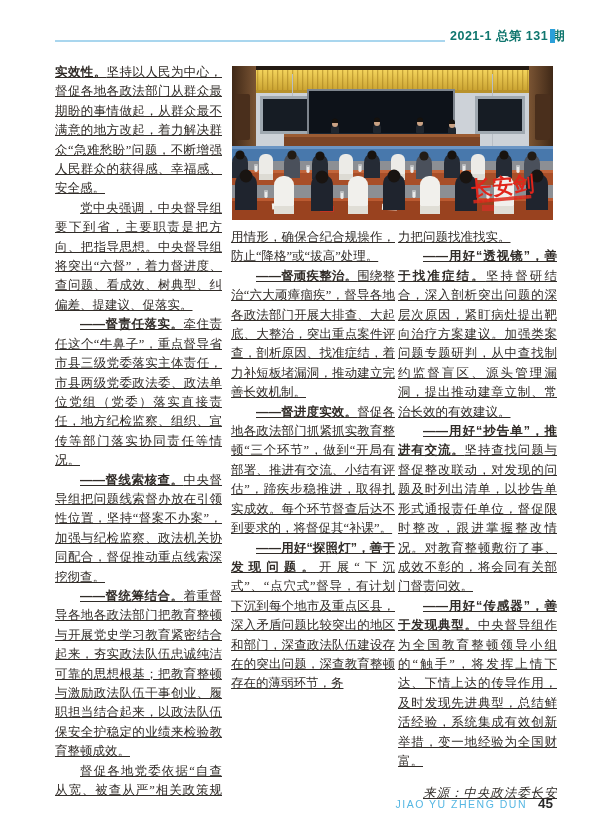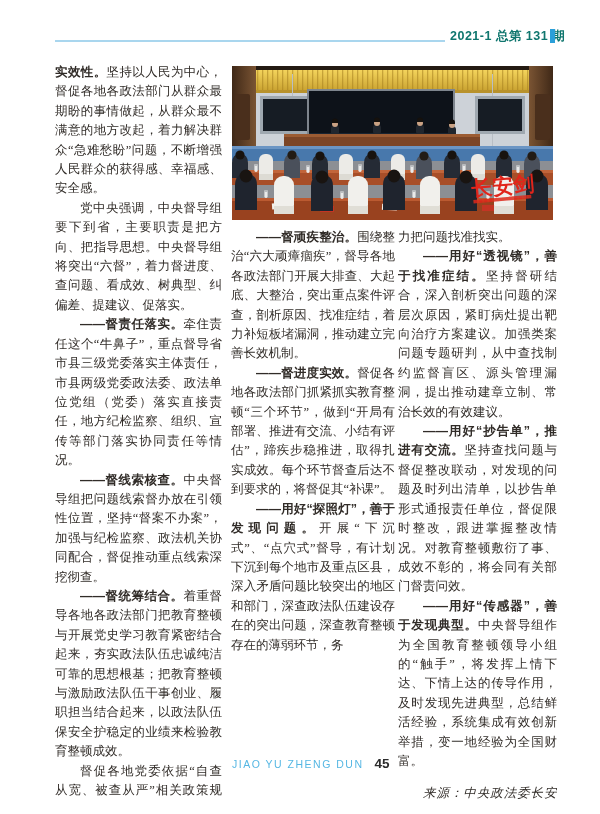--- a/index.html
+++ b/index.html
@@ -33,41 +33,41 @@
   .photo svg{display:block;width:100%;height:100%;}
   
   .col{
     position:absolute;
     font-size:12.5px;line-height:19.4px;
     text-align:justify;overflow:hidden;
   }
   .col-left  {left:55px; top:63px; width:167px;height:737px;}
   .col-middle{left:231px;top:228px;width:164px;height:575px;}
   .col-right {left:398px;top:228px;width:159px;height:575px;}
-  .blk{margin:0;padding:0;}
+  .blk{margin:0;padding:0;text-decoration:underline;}
   .blk.body,.blk.item{text-indent:2em;}
   .blk.cont{text-indent:0;}
   .blk.heading{
     color:#d8251c;text-align:center;text-indent:0;
     font-family:"Liberation Sans", sans-serif;
     font-weight:700;font-size:13.5px;
     margin:11px 0 6px 0;
   }
   .blk .lead{
     font-weight:700;
     font-family:"Liberation Sans", sans-serif;
   }
   .blk.source{
     margin-top:13px;text-indent:2em;
     font-style:italic;letter-spacing:0.5px;
   }
   
   .footer{
-    position:absolute;left:232px;top:754px;width:321px;
-    text-align:left;white-space:nowrap;
+    position:absolute;left:232px;top:794px;width:321px;
+    text-align:right;white-space:nowrap;
   }
   .footer .journal{
     font-family:"Liberation Sans", sans-serif;
     font-size:10.5px;color:#56b7e3;letter-spacing:1.5px;
   }
   .footer .pagenum{
     font-family:"Liberation Sans", sans-serif;
     font-size:13.5px;color:#2b2b2b;font-weight:700;margin-left:7px;
   }
   
@@ -225,20 +225,21 @@
 
 <div class="col col-left">
     <p class="blk cont"><span class="lead">实效性。</span>坚持以人民为中心，督促各地各政法部门从群众最期盼的事情做起，从群众最不满意的地方改起，着力解决群众“急难愁盼”问题，不断增强人民群众的获得感、幸福感、安全感。</p>
     <p class="blk body">党中央强调，中央督导组要下到省，主要职责是把方向、把指导思想。中央督导组将突出“六督”，着力督进度、查问题、看成效、树典型、纠偏差、提建议、促落实。</p>
     <p class="blk item"><span class="lead">——督责任落实。</span>牵住责任这个“牛鼻子”，重点督导省市县三级党委落实主体责任，市县两级党委政法委、政法单位党组（党委）落实直接责任，地方纪检监察、组织、宣传等部门落实协同责任等情况。</p>
     <p class="blk item"><span class="lead">——督线索核查。</span>中央督导组把问题线索督办放在引领性位置，坚持“督案不办案”，加强与纪检监察、政法机关协同配合，督促推动重点线索深挖彻查。</p>
     <p class="blk item"><span class="lead">——督统筹结合。</span>着重督导各地各政法部门把教育整顿与开展党史学习教育紧密结合起来，夯实政法队伍忠诚纯洁可靠的思想根基；把教育整顿与激励政法队伍干事创业、履职担当结合起来，以政法队伍保安全护稳定的业绩来检验教育整顿成效。</p>
     <p class="blk item">督促各地党委依据“自查从宽、被查从严”相关政策规定，研究制定实施细则，区分违法问题与不正之风，厘清从宽与从严的界限和适</p>
   </div>
 <div class="col col-middle">
+    <p class="blk cont">用情形，确保合纪合规操作，防止“降格”或“拔高”处理。</p>
     <p class="blk item"><span class="lead">——督顽疾整治。</span>围绕整治“六大顽瘴痼疾”，督导各地各政法部门开展大排查、大起底、大整治，突出重点案件评查，剖析原因、找准症结，着力补短板堵漏洞，推动建立完善长效机制。</p>
     <p class="blk item"><span class="lead">——督进度实效。</span>督促各地各政法部门抓紧抓实教育整顿“三个环节”，做到“开局有部署、推进有交流、小结有评估”，蹄疾步稳推进，取得扎实成效。每个环节督查后达不到要求的，将督促其“补课”。</p>
     <p class="blk item"><span class="lead">——用好“探照灯”，善于发现问题。</span>开展“下沉式”、“点穴式”督导，有计划下沉到每个地市及重点区县，深入矛盾问题比较突出的地区和部门，深查政法队伍建设存在的突出问题，深查教育整顿存在的薄弱环节，务</p>
   </div>
 <div class="col col-right">
     <p class="blk cont">力把问题找准找实。</p>
     <p class="blk item"><span class="lead">——用好“透视镜”，善于找准症结。</span>坚持督研结合，深入剖析突出问题的深层次原因，紧盯病灶提出靶向治疗方案建议。加强类案问题专题研判，从中查找制约监督盲区、源头管理漏洞，提出推动建章立制、常治长效的有效建议。</p>
     <p class="blk item"><span class="lead">——用好“抄告单”，推进有交流。</span>坚持查找问题与督促整改联动，对发现的问题及时列出清单，以抄告单形式通报责任单位，督促限时整改，跟进掌握整改情况。对教育整顿敷衍了事、成效不彰的，将会同有关部门督责问效。</p>
     <p class="blk item"><span class="lead">——用好“传感器”，善于发现典型。</span>中央督导组作为全国教育整顿领导小组的“触手”，将发挥上情下达、下情上达的传导作用，及时发现先进典型，总结鲜活经验，系统集成有效创新举措，变一地经验为全国财富。</p>
     <p class="blk source">来源：中央政法委长安剑微信公众号</p>

